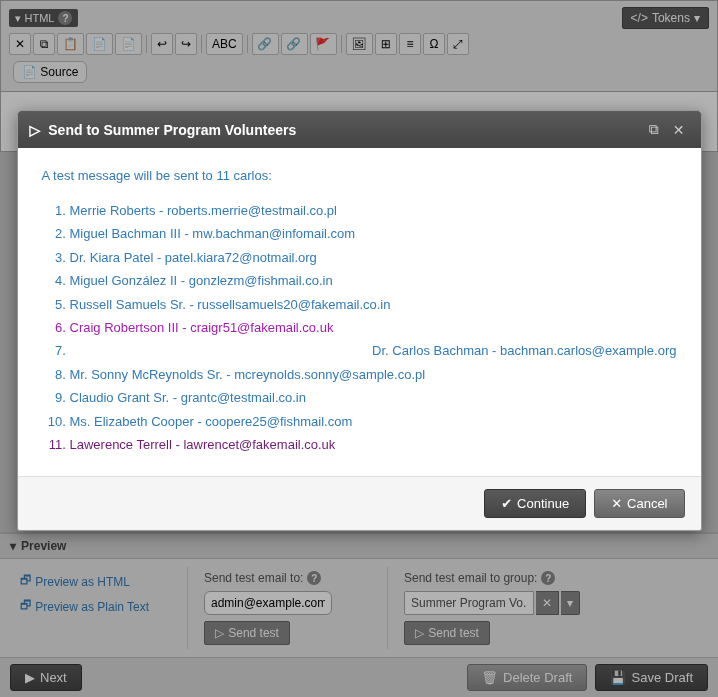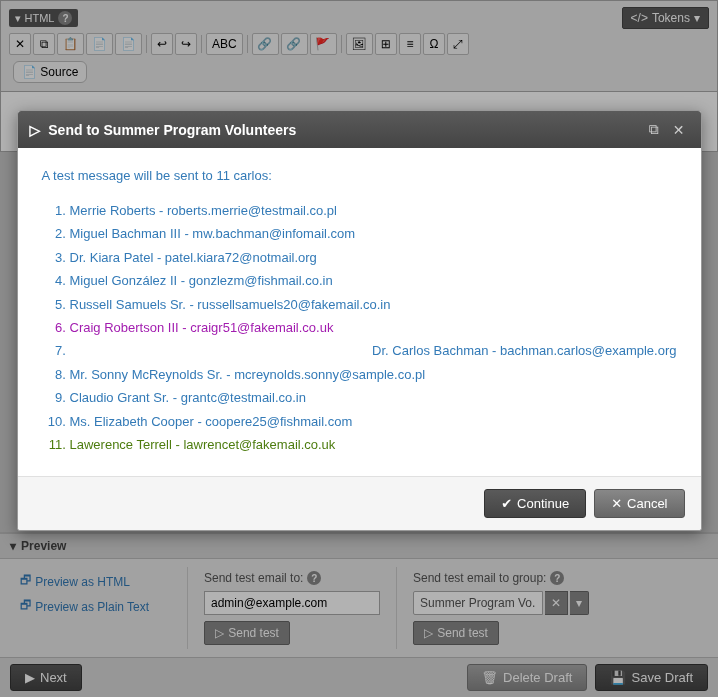--- a/index.html
+++ b/index.html
@@ -247,22 +247,23 @@
       font-size: 12px;
       color: #555;
       display: flex;
       align-items: center;
       gap: 4px;
     }
     .send-test-input {
       border: 1px solid #aaa;
       padding: 4px 6px;
       font-size: 12px;
-      border-radius: 0;
-      width: 176px;
+      border-radius: 6px;
+      width: 128px;
+      text-align: right;
     }
     .send-test-btn {
       background: #888;
       color: #fff;
       border: 1px solid #666;
       padding: 4px 10px;
       cursor: pointer;
       font-size: 12px;
       border-radius: 2px;
       display: flex;
@@ -446,21 +447,21 @@
       <li style="color: rgb(51, 122, 183);">Merrie Roberts - roberts.merrie@testmail.co.pl</li>
           <li style="color: rgb(51, 122, 183);">Miguel Bachman III - mw.bachman@infomail.com</li>
           <li style="color: rgb(51, 122, 183);">Dr. Kiara Patel - patel.kiara72@notmail.org</li>
           <li style="color: rgb(51, 122, 183);">Miguel González II - gonzlezm@fishmail.co.in</li>
           <li style="color: rgb(51, 122, 183);">Russell Samuels Sr. - russellsamuels20@fakemail.co.in</li>
           <li style="color: #a21caf;">Craig Robertson III - craigr51@fakemail.co.uk</li>
           <li style="color: rgb(51, 122, 183); text-align: right;">Dr. Carlos Bachman - bachman.carlos@example.org</li>
           <li style="color: rgb(51, 122, 183);">Mr. Sonny McReynolds Sr. - mcreynolds.sonny@sample.co.pl</li>
           <li style="color: rgb(51, 122, 183);">Claudio Grant Sr. - grantc@testmail.co.in</li>
           <li style="color: rgb(51, 122, 183);">Ms. Elizabeth Cooper - coopere25@fishmail.com</li>
-          <li style="color: #4d7c0f;">Lawerence Terrell - lawrencet@fakemail.co.uk</li>
+          <li style="color: #701a75;">Lawerence Terrell - lawrencet@fakemail.co.uk</li>
         </ol>
     </div>
 
     <div class="modal-footer">
       <button class="btn-continue">
         <span>✔</span>
         <span>Continue</span>
       </button>
       <button class="btn-cancel">
         <span>✕</span>

